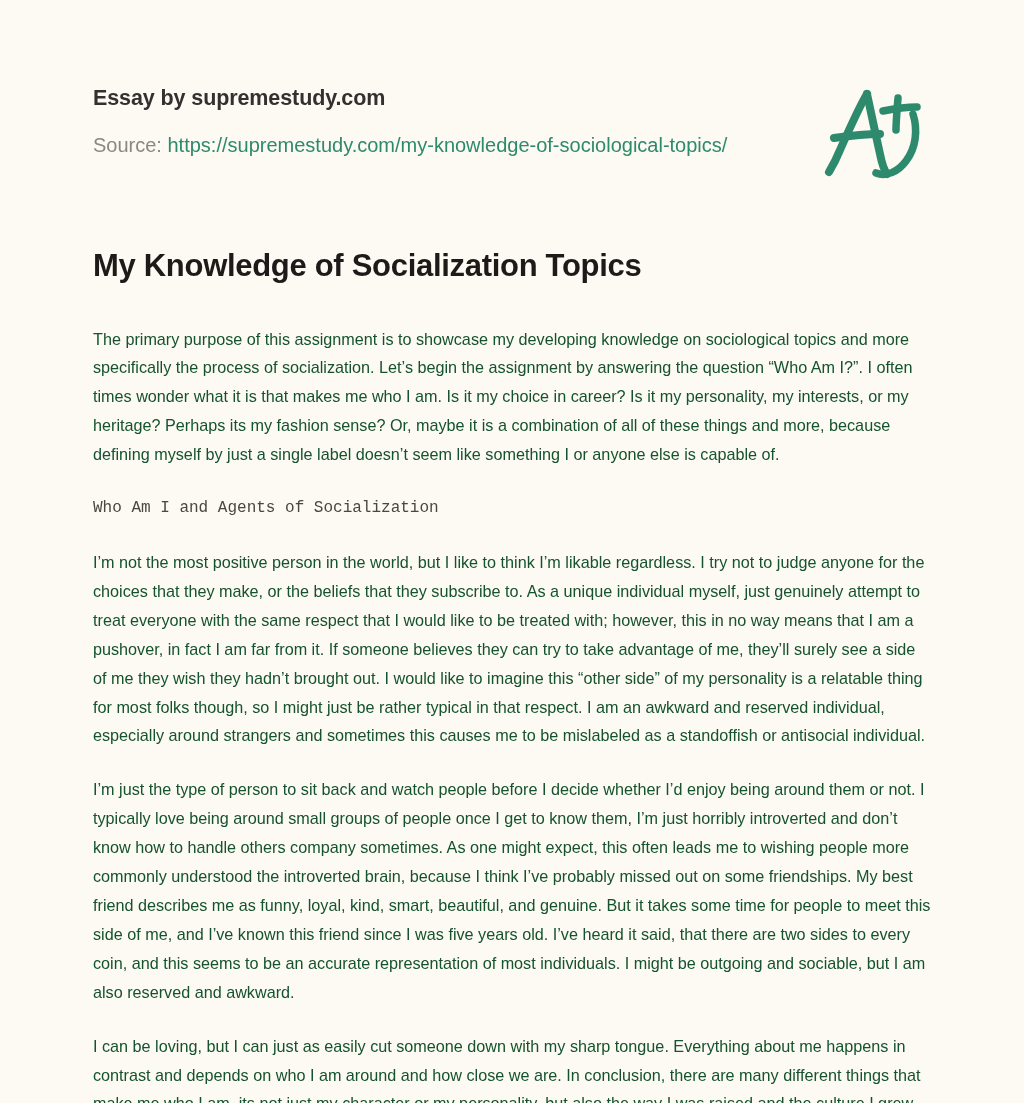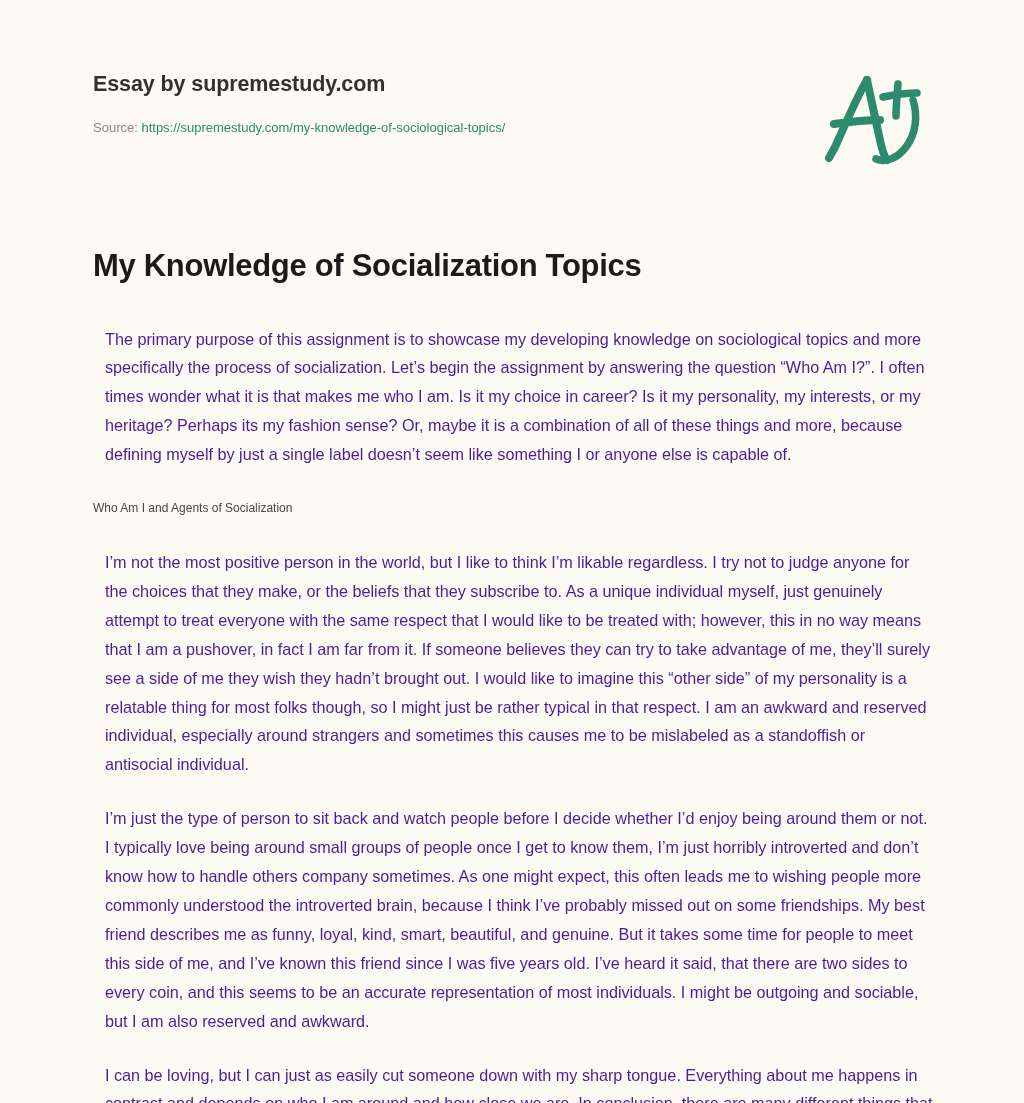--- a/index.html
+++ b/index.html
@@ -20,41 +20,41 @@
     position: relative;
     width: 1024px;
     height: 1103px;
     box-sizing: border-box;
   }
 
   
   .header {
     position: absolute;
     left: 0;
-    top: 0;
+    top: 14px;
     width: 1024px;
     height: 200px;
   }
 
   .brand-line {
     position: absolute;
     left: 93px;
     top: 72px;
     font-size: 21.5px;
     font-weight: bold;
     color: #35302f;
     letter-spacing: -0.1px;
     white-space: nowrap;
   }
 
   .source-line {
     position: absolute;
     left: 93px;
     top: 120px;
-    font-size: 13px;
+    font-size: 20px;
     color: #8d8782;
     white-space: nowrap;
     text-align: right;
   }
 
   .source-label {
     color: #8d8782;
   }
 
   .source-url {
@@ -91,37 +91,38 @@
     color: #1d1b1a;
     letter-spacing: -0.3px;
     line-height: 1.18;
   }
 
   .body-block {
     margin-top: 40px;
   }
 
   .para {
-    margin: 0 0 25px 12px;
+    margin: 0 0 25px 0;
     font-size: 16.2px;
     line-height: 28.9px;
-    color: #4c1d95;
+    color: #14532d;
     text-align: left;
   }
 
   .para:last-child {
     margin-bottom: 0;
   }
 
   .section-heading {
     margin: 0 0 25px 0;
-    font-size: 12px;
+    font-size: 16px;
     line-height: 28.9px;
     color: #4c4643;
     font-weight: normal;
+    font-family: Liberation Mono, monospace;
   }
 </style>
 </head>
 <body>
 
 <div class="page">
 
   <div class="header">
 
     <div class="brand-line">Essay by supremestudy.com</div>

